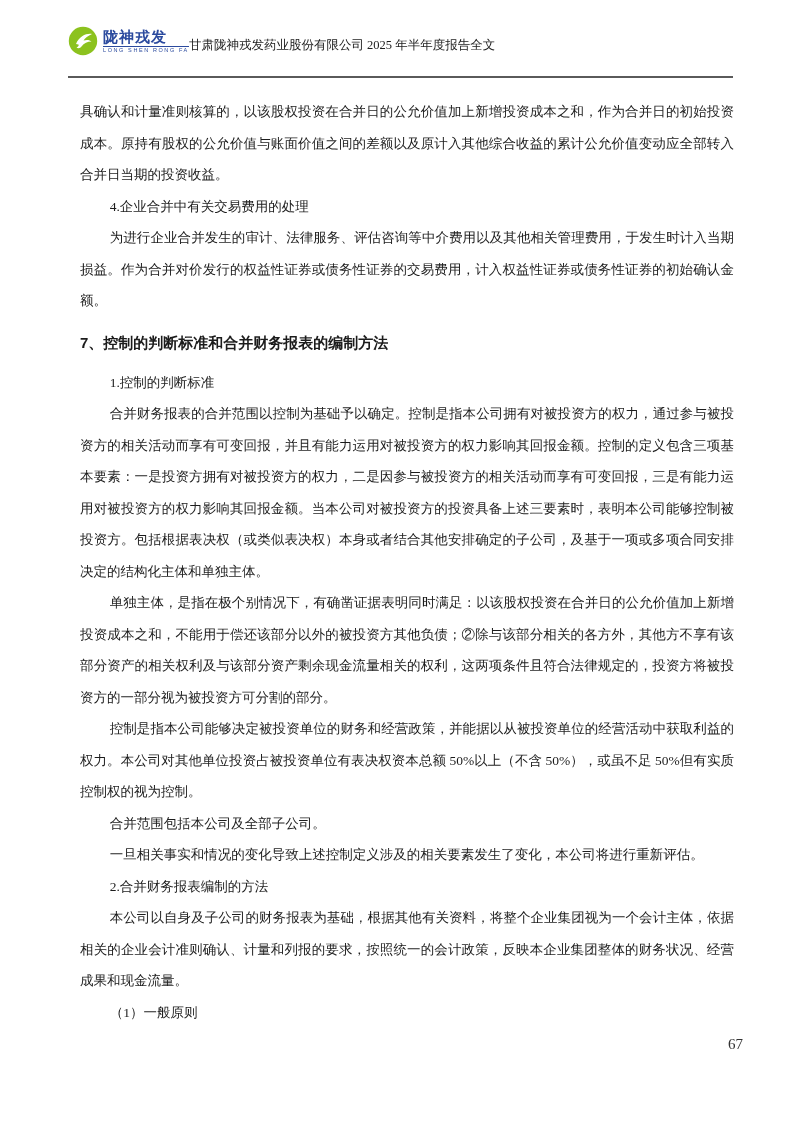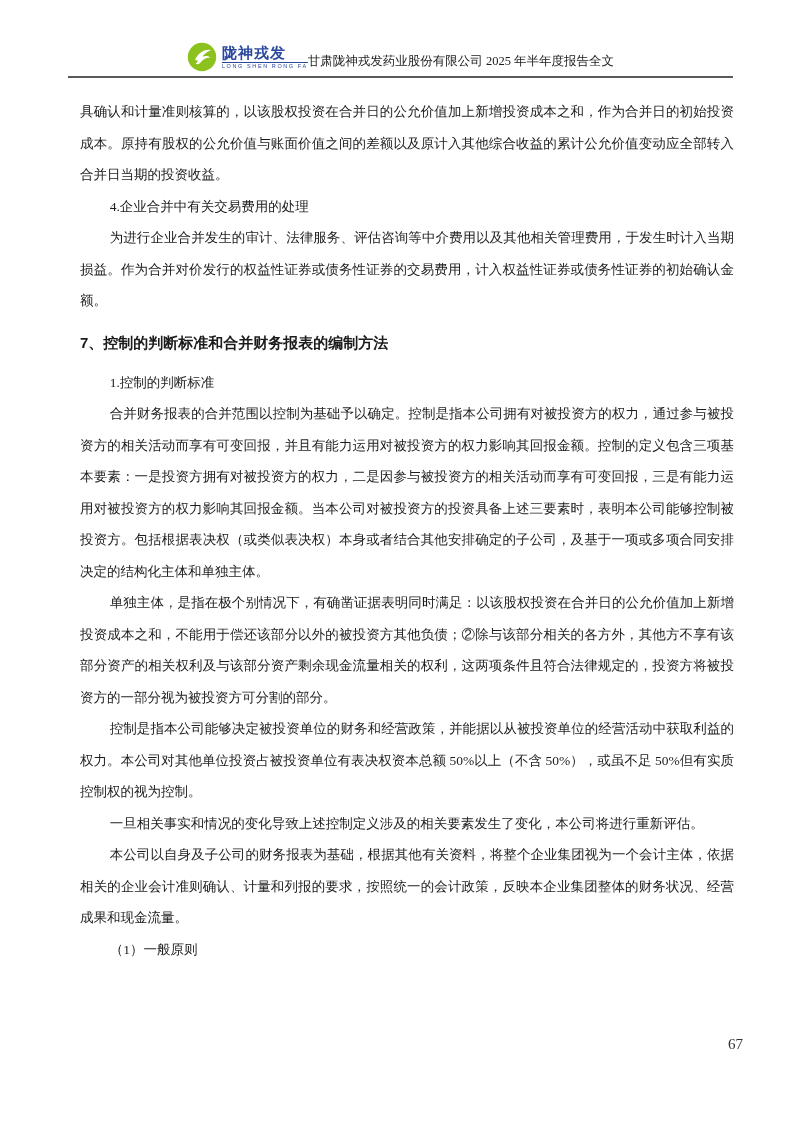--- a/index.html
+++ b/index.html
@@ -16,23 +16,23 @@
   }
   
   .header {
     position: absolute;
     top: 44px;
     left: 68px;
     right: 60px;
     height: 34px;
     display: flex;
     align-items: flex-end;
-    justify-content: center;
+    justify-content: flex-start;
     border-bottom: 2.5px solid #5a5a5a;
-    padding-bottom: 4px;
+    padding-bottom: 20px;
     box-sizing: border-box;
   }
   .logo { display: flex; align-items: center; }
   .logo-circle { width: 30px; height: 30px; display: inline-block; }
   .logo-textcol { display: flex; flex-direction: column; margin-left: 5px; line-height: 1; }
   .logo-cn {
     font-size: 15px;
     font-weight: bold;
     color: #2b4a9e;
     letter-spacing: 1px;
@@ -110,20 +110,22 @@
     <p class="cont">具确认和计量准则核算的，以该股权投资在合并日的公允价值加上新增投资成本之和，作为合并日的初始投资成本。原持有股权的公允价值与账面价值之间的差额以及原计入其他综合收益的累计公允价值变动应全部转入合并日当期的投资收益。</p>
     <p class="para">4.企业合并中有关交易费用的处理</p>
     <p class="para">为进行企业合并发生的审计、法律服务、评估咨询等中介费用以及其他相关管理费用，于发生时计入当期损益。作为合并对价发行的权益性证券或债务性证券的交易费用，计入权益性证券或债务性证券的初始确认金额。</p>
 
     <p class="section-heading">7、控制的判断标准和合并财务报表的编制方法</p>
 
     <p class="para">1.控制的判断标准</p>
     <p class="para">合并财务报表的合并范围以控制为基础予以确定。控制是指本公司拥有对被投资方的权力，通过参与被投资方的相关活动而享有可变回报，并且有能力运用对被投资方的权力影响其回报金额。控制的定义包含三项基本要素：一是投资方拥有对被投资方的权力，二是因参与被投资方的相关活动而享有可变回报，三是有能力运用对被投资方的权力影响其回报金额。当本公司对被投资方的投资具备上述三要素时，表明本公司能够控制被投资方。包括根据表决权（或类似表决权）本身或者结合其他安排确定的子公司，及基于一项或多项合同安排决定的结构化主体和单独主体。</p>
     <p class="para">单独主体，是指在极个别情况下，有确凿证据表明同时满足：以该股权投资在合并日的公允价值加上新增投资成本之和，不能用于偿还该部分以外的被投资方其他负债；②除与该部分相关的各方外，其他方不享有该部分资产的相关权利及与该部分资产剩余现金流量相关的权利，这两项条件且符合法律规定的，投资方将被投资方的一部分视为被投资方可分割的部分。</p>
     <p class="para">控制是指本公司能够决定被投资单位的财务和经营政策，并能据以从被投资单位的经营活动中获取利益的权力。本公司对其他单位投资占被投资单位有表决权资本总额 50%以上（不含 50%），或虽不足 50%但有实质控制权的视为控制。</p>
+    <p class="para">合并范围包括本公司及全部子公司。</p>
     <p class="para">一旦相关事实和情况的变化导致上述控制定义涉及的相关要素发生了变化，本公司将进行重新评估。</p>
+    <p class="para">2.合并财务报表编制的方法</p>
     <p class="para">本公司以自身及子公司的财务报表为基础，根据其他有关资料，将整个企业集团视为一个会计主体，依据相关的企业会计准则确认、计量和列报的要求，按照统一的会计政策，反映本企业集团整体的财务状况、经营成果和现金流量。</p>
     <p class="para">（1）一般原则</p>
   </main>
 
   <div class="page-number">67</div>
 
 </div>
 
 </body></html>

